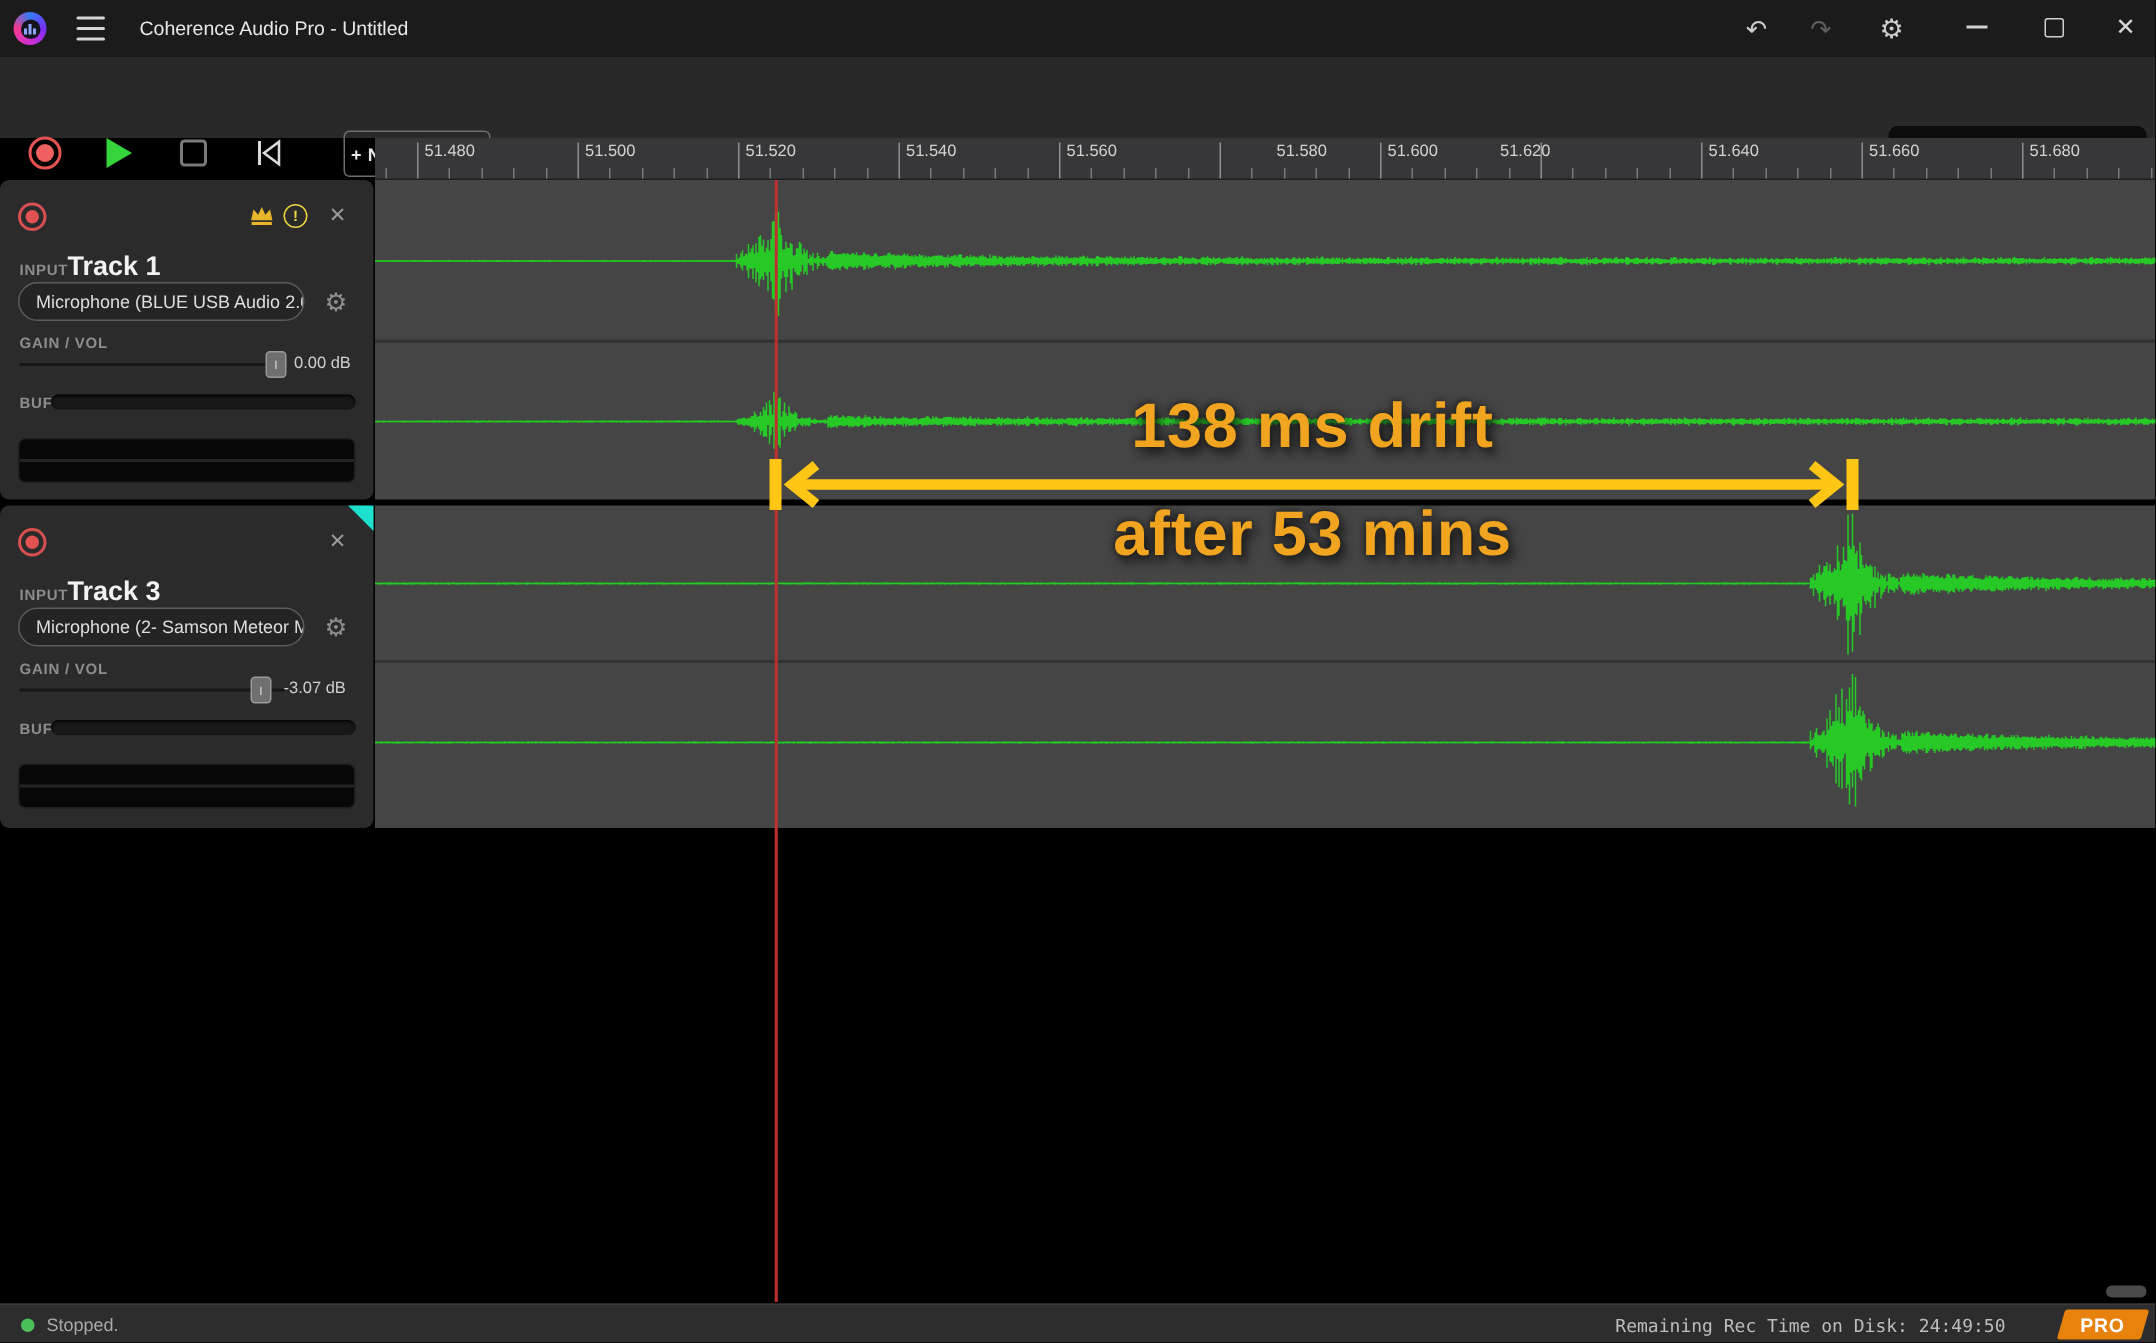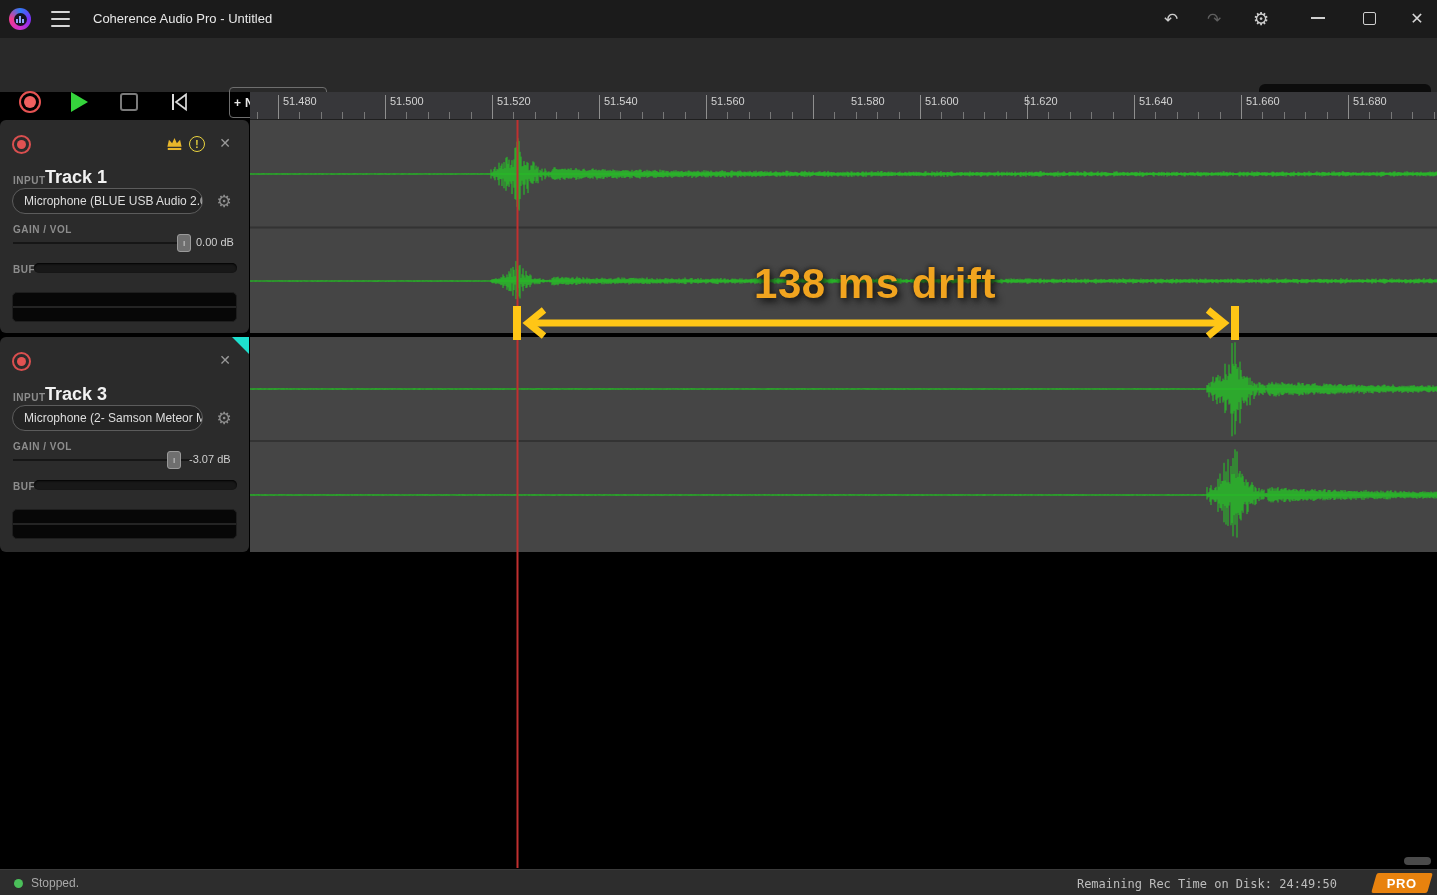--- a/index.html
+++ b/index.html
@@ -171,21 +171,21 @@
       <div class="tick-label" style="left: 247px;">51.520</div>
       <div class="tick-major" style="left: 349px;"></div>
       <div class="tick-label" style="left: 354px;">51.540</div>
       <div class="tick-major" style="left: 456px;"></div>
       <div class="tick-label" style="left: 461px;">51.560</div>
       <div class="tick-major" style="left: 563px;"></div>
       <div class="tick-label" style="left: 568px; padding-left: 33px;">51.580</div>
       <div class="tick-major" style="left: 670px;"></div>
       <div class="tick-label" style="left: 675px;">51.600</div>
       <div class="tick-major" style="left: 777px;"></div>
-      <div class="tick-label" style="left: 774px;">51.620</div>
+      <div class="tick-label" style="left: 750px;">51.620</div>
       <div class="tick-major" style="left: 884px;"></div>
       <div class="tick-label" style="left: 889px;">51.640</div>
       <div class="tick-major" style="left: 991px;"></div>
       <div class="tick-label" style="left: 996px;">51.660</div>
       <div class="tick-major" style="left: 1098px;"></div>
       <div class="tick-label" style="left: 1103px; text-align: center;">51.680</div>
       <div class="tick-minor" style="left: 6.6px;"></div>
       <div class="tick-minor" style="left: 49.4px;"></div>
       <div class="tick-minor" style="left: 70.8px;"></div>
       <div class="tick-minor" style="left: 92.2px;"></div>
@@ -301,20 +301,21 @@
         <line x1="0" y1="375" x2="1187" y2="375" stroke="#1fae1f" stroke-width="1.2" opacity="0.85"></line>
         <path d="M0 374.6V375.4M1 374.4V375.5M2 374.6V375.5M3 374.5V375.4M4 374.3V375.7M5 374.7V375.4M6 374.5V375.5M7 374.5V375.3M8 374.4V375.4M9 374.4V375.6M10 374.7V375.4M11 374.6V375.3M12 374.5V375.6M13 374.7V375.5M14 374.5V375.5M15 374.4V375.6M16 374.5V375.6M17 374.6V375.5M18 374.7V375.5M19 374.7V375.3M20 374.5V375.4M21 374.5V375.5M22 374.5V375.4M23 374.6V375.5M24 374.6V375.7M25 374.5V375.4M26 374.6V375.4M27 374.7V375.4M28 374.7V375.4M29 374.3V375.5M30 374.5V375.4M31 374.4V375.4M32 374.4V375.5M33 374.6V375.3M34 374.4V375.4M35 374.6V375.3M36 374.7V375.4M37 374.5V375.6M38 374.5V375.5M39 374.5V375.6M40 374.6V375.4M41 374.4V375.5M42 374.6V375.6M43 374.7V375.4M44 374.7V375.5M45 374.6V375.5M46 374.5V375.5M47 374.6V375.5M48 374.5V375.5M49 374.5V375.6M50 374.5V375.6M51 374.4V375.4M52 374.6V375.5M53 374.6V375.4M54 374.6V375.3M55 374.5V375.4M56 374.5V375.3M57 374.6V375.4M58 374.5V375.5M59 374.6V375.4M60 374.7V375.5M61 374.4V375.5M62 374.7V375.4M63 374.5V375.4M64 374.6V375.6M65 374.3V375.6M66 374.6V375.5M67 374.5V375.5M68 374.4V375.5M69 374.6V375.5M70 374.4V375.4M71 374.6V375.4M72 374.6V375.3M73 374.5V375.4M74 374.4V375.4M75 374.6V375.4M76 374.5V375.4M77 374.6V375.7M78 374.4V375.5M79 374.6V375.6M80 374.7V375.5M81 374.5V375.5M82 374.7V375.5M83 374.5V375.6M84 374.5V375.4M85 374.7V375.5M86 374.5V375.6M87 374.3V375.6M88 374.5V375.4M89 374.5V375.4M90 374.3V375.6M91 374.5V375.4M92 374.5V375.6M93 374.5V375.5M94 374.5V375.5M95 374.5V375.4M96 374.7V375.5M97 374.5V375.4M98 374.5V375.6M99 374.6V375.5M100 374.6V375.3M101 374.6V375.3M102 374.4V375.6M103 374.7V375.4M104 374.5V375.4M105 374.4V375.5M106 374.6V375.4M107 374.3V375.6M108 374.5V375.4M109 374.7V375.4M110 374.5V375.4M111 374.3V375.5M112 374.6V375.4M113 374.5V375.5M114 374.7V375.3M115 374.5V375.5M116 374.5V375.3M117 374.6V375.4M118 374.4V375.5M119 374.4V375.5M120 374.5V375.5M121 374.5V375.3M122 374.6V375.3M123 374.4V375.7M124 374.5V375.5M125 374.5V375.4M126 374.5V375.5M127 374.5V375.5M128 374.4V375.4M129 374.6V375.6M130 374.5V375.3M131 374.7V375.5M132 374.4V375.4M133 374.5V375.7M134 374.6V375.5M135 374.7V375.3M136 374.4V375.4M137 374.7V375.4M138 374.7V375.4M139 374.6V375.4M140 374.5V375.4M141 374.4V375.6M142 374.6V375.4M143 374.4V375.4M144 374.6V375.5M145 374.5V375.5M146 374.4V375.6M147 374.5V375.6M148 374.5V375.5M149 374.6V375.4M150 374.7V375.5M151 374.8V375.4M152 374.5V375.4M153 374.6V375.4M154 374.6V375.6M155 374.6V375.5M156 374.6V375.4M157 374.7V375.5M158 374.6V375.4M159 374.6V375.5M160 374.5V375.5M161 374.5V375.3M162 374.6V375.4M163 374.7V375.6M164 374.5V375.3M165 374.6V375.3M166 374.7V375.4M167 374.4V375.6M168 374.5V375.5M169 374.6V375.4M170 374.4V375.5M171 374.6V375.4M172 374.4V375.4M173 374.4V375.5M174 374.6V375.4M175 374.4V375.7M176 374.5V375.4M177 374.3V375.5M178 374.5V375.4M179 374.7V375.5M180 374.6V375.7M181 374.7V375.4M182 374.5V375.5M183 374.6V375.5M184 374.5V375.5M185 374.5V375.4M186 374.7V375.5M187 374.5V375.4M188 374.6V375.3M189 374.4V375.4M190 374.7V375.3M191 374.4V375.7M192 374.7V375.4M193 374.5V375.7M194 374.5V375.4M195 374.5V375.6M196 374.5V375.5M197 374.3V375.5M198 374.6V375.4M199 374.5V375.7M200 374.7V375.3M201 374.7V375.3M202 374.6V375.3M203 374.6V375.3M204 374.5V375.4M205 374.6V375.3M206 374.6V375.5M207 374.7V375.5M208 374.7V375.5M209 374.3V375.5M210 374.5V375.5M211 374.6V375.3M212 374.4V375.5M213 374.4V375.6M214 374.5V375.5M215 374.5V375.7M216 374.7V375.4M217 374.6V375.5M218 374.6V375.5M219 374.5V375.4M220 374.6V375.4M221 374.4V375.5M222 374.6V375.5M223 374.7V375.3M224 374.6V375.4M225 374.4V375.4M226 374.5V375.4M227 374.7V375.3M228 374.5V375.6M229 374.3V375.5M230 374.5V375.6M231 374.4V375.4M232 374.4V375.5M233 374.5V375.5M234 374.4V375.6M235 374.5V375.5M236 374.6V375.3M237 374.5V375.5M238 374.5V375.5M239 374.4V375.4M240 374.6V375.5M241 374.7V375.5M242 374.6V375.3M243 374.6V375.4M244 374.5V375.5M245 374.6V375.4M246 374.6V375.3M247 374.5V375.6M248 374.7V375.3M249 374.5V375.4M250 374.4V375.4M251 374.5V375.4M252 374.5V375.4M253 374.5V375.3M254 374.7V375.5M255 374.3V375.4M256 374.7V375.5M257 374.5V375.3M258 374.5V375.5M259 374.6V375.4M260 374.6V375.4M261 374.6V375.5M262 374.6V375.6M263 374.6V375.4M264 374.4V375.6M265 374.4V375.4M266 374.5V375.5M267 374.5V375.5M268 374.4V375.5M269 374.5V375.6M270 374.5V375.4M271 374.6V375.5M272 374.5V375.6M273 374.7V375.3M274 374.4V375.4M275 374.5V375.6M276 374.5V375.3M277 374.6V375.3M278 374.6V375.3M279 374.4V375.7M280 374.6V375.4M281 374.6V375.4M282 374.4V375.6M283 374.6V375.5M284 374.3V375.6M285 374.4V375.5M286 374.6V375.5M287 374.5V375.5M288 374.6V375.3M289 374.5V375.5M290 374.5V375.6M291 374.3V375.6M292 374.6V375.5M293 374.5V375.4M294 374.4V375.5M295 374.7V375.5M296 374.7V375.3M297 374.5V375.5M298 374.6V375.4M299 374.5V375.5M300 374.7V375.4M301 374.6V375.6M302 374.6V375.5M303 374.5V375.7M304 374.6V375.6M305 374.5V375.7M306 374.7V375.3M307 374.6V375.3M308 374.6V375.5M309 374.3V375.5M310 374.5V375.7M311 374.4V375.4M312 374.5V375.4M313 374.5V375.4M314 374.6V375.4M315 374.5V375.4M316 374.5V375.5M317 374.4V375.5M318 374.7V375.4M319 374.4V375.6M320 374.6V375.5M321 374.3V375.7M322 374.6V375.5M323 374.4V375.4M324 374.5V375.4M325 374.3V375.5M326 374.5V375.5M327 374.5V375.5M328 374.5V375.5M329 374.6V375.4M330 374.5V375.4M331 374.4V375.4M332 374.4V375.5M333 374.3V375.7M334 374.5V375.4M335 374.7V375.4M336 374.4V375.5M337 374.5V375.8M338 374.5V375.7M339 374.4V375.4M340 374.6V375.6M341 374.5V375.4M342 374.6V375.5M343 374.5V375.3M344 374.7V375.3M345 374.4V375.6M346 374.6V375.6M347 374.6V375.3M348 374.6V375.3M349 374.3V375.4M350 374.5V375.4M351 374.6V375.4M352 374.7V375.6M353 374.6V375.4M354 374.3V375.7M355 374.5V375.3M356 374.5V375.4M357 374.5V375.3M358 374.6V375.5M359 374.6V375.4M360 374.4V375.4M361 374.7V375.5M362 374.6V375.3M363 374.6V375.5M364 374.5V375.4M365 374.6V375.4M366 374.3V375.7M367 374.5V375.6M368 374.4V375.5M369 374.6V375.6M370 374.7V375.4M371 374.5V375.4M372 374.7V375.5M373 374.5V375.4M374 374.4V375.6M375 374.4V375.5M376 374.5V375.7M377 374.6V375.4M378 374.6V375.4M379 374.6V375.5M380 374.7V375.4M381 374.5V375.5M382 374.6V375.4M383 374.5V375.4M384 374.6V375.4M385 374.4V375.5M386 374.6V375.4M387 374.5V375.6M388 374.3V375.5M389 374.7V375.5M390 374.6V375.4M391 374.5V375.4M392 374.7V375.4M393 374.6V375.4M394 374.5V375.5M395 374.6V375.5M396 374.6V375.4M397 374.5V375.5M398 374.5V375.3M399 374.7V375.3M400 374.6V375.5M401 374.5V375.5M402 374.6V375.5M403 374.5V375.5M404 374.4V375.4M405 374.7V375.5M406 374.5V375.3M407 374.5V375.5M408 374.4V375.4M409 374.6V375.5M410 374.6V375.5M411 374.4V375.6M412 374.5V375.6M413 374.7V375.5M414 374.4V375.5M415 374.5V375.3M416 374.5V375.4M417 374.6V375.4M418 374.7V375.4M419 374.6V375.6M420 374.4V375.5M421 374.5V375.6M422 374.4V375.4M423 374.6V375.3M424 374.4V375.5M425 374.5V375.4M426 374.6V375.3M427 374.6V375.5M428 374.5V375.4M429 374.5V375.6M430 374.5V375.7M431 374.4V375.6M432 374.6V375.4M433 374.7V375.3M434 374.6V375.4M435 374.6V375.4M436 374.5V375.4M437 374.6V375.3M438 374.6V375.5M439 374.6V375.6M440 374.6V375.5M441 374.3V375.6M442 374.5V375.5M443 374.6V375.4M444 374.5V375.5M445 374.5V375.4M446 374.5V375.5M447 374.7V375.3M448 374.5V375.4M449 374.7V375.4M450 374.7V375.3M451 374.5V375.6M452 374.5V375.3M453 374.4V375.6M454 374.4V375.6M455 374.5V375.5M456 374.5V375.5M457 374.3V375.6M458 374.5V375.4M459 374.5V375.3M460 374.4V375.5M461 374.6V375.3M462 374.4V375.7M463 374.4V375.6M464 374.5V375.4M465 374.6V375.4M466 374.5V375.6M467 374.6V375.5M468 374.5V375.5M469 374.5V375.5M470 374.7V375.3M471 374.6V375.4M472 374.6V375.6M473 374.5V375.5M474 374.5V375.4M475 374.6V375.4M476 374.6V375.3M477 374.7V375.5M478 374.6V375.6M479 374.5V375.5M480 374.3V375.7M481 374.5V375.6M482 374.5V375.5M483 374.6V375.3M484 374.4V375.6M485 374.5V375.4M486 374.4V375.4M487 374.5V375.6M488 374.5V375.7M489 374.5V375.5M490 374.7V375.4M491 374.6V375.7M492 374.6V375.5M493 374.6V375.4M494 374.7V375.4M495 374.5V375.6M496 374.7V375.3M497 374.6V375.5M498 374.6V375.4M499 374.7V375.3M500 374.4V375.4M501 374.7V375.4M502 374.6V375.6M503 374.6V375.3M504 374.7V375.3M505 374.4V375.4M506 374.5V375.7M507 374.7V375.4M508 374.6V375.5M509 374.3V375.5M510 374.6V375.4M511 374.7V375.4M512 374.6V375.3M513 374.6V375.3M514 374.4V375.4M515 374.3V375.6M516 374.6V375.3M517 374.5V375.5M518 374.6V375.4M519 374.3V375.4M520 374.7V375.4M521 374.7V375.4M522 374.6V375.5M523 374.4V375.6M524 374.7V375.4M525 374.5V375.4M526 374.6V375.5M527 374.6V375.4M528 374.4V375.6M529 374.4V375.6M530 374.6V375.4M531 374.7V375.4M532 374.4V375.6M533 374.4V375.6M534 374.6V375.4M535 374.7V375.3M536 374.3V375.6M537 374.3V375.5M538 374.6V375.5M539 374.6V375.5M540 374.5V375.6M541 374.6V375.3M542 374.6V375.4M543 374.5V375.4M544 374.3V375.4M545 374.5V375.7M546 374.6V375.5M547 374.5V375.7M548 374.6V375.5M549 374.4V375.5M550 374.7V375.4M551 374.5V375.6M552 374.4V375.7M553 374.7V375.3M554 374.5V375.5M555 374.5V375.5M556 374.6V375.5M557 374.5V375.5M558 374.5V375.5M559 374.4V375.6M560 374.3V375.5M561 374.6V375.4M562 374.4V375.5M563 374.7V375.3M564 374.3V375.5M565 374.5V375.4M566 374.4V375.5M567 374.6V375.5M568 374.7V375.3M569 374.7V375.4M570 374.5V375.3M571 374.6V375.5M572 374.7V375.5M573 374.5V375.7M574 374.6V375.3M575 374.5V375.5M576 374.6V375.5M577 374.6V375.3M578 374.7V375.3M579 374.5V375.4M580 374.4V375.5M581 374.5V375.5M582 374.7V375.5M583 374.5V375.4M584 374.4V375.6M585 374.5V375.7M586 374.6V375.7M587 374.4V375.4M588 374.5V375.7M589 374.6V375.4M590 374.5V375.4M591 374.5V375.4M592 374.7V375.4M593 374.5V375.4M594 374.3V375.4M595 374.6V375.5M596 374.6V375.6M597 374.7V375.3M598 374.7V375.3M599 374.4V375.5M600 374.4V375.4M601 374.3V375.6M602 374.6V375.4M603 374.4V375.4M604 374.5V375.5M605 374.5V375.4M606 374.7V375.3M607 374.5V375.5M608 374.6V375.4M609 374.5V375.7M610 374.6V375.4M611 374.4V375.4M612 374.5V375.3M613 374.6V375.5M614 374.6V375.3M615 374.5V375.5M616 374.3V375.7M617 374.5V375.3M618 374.7V375.5M619 374.3V375.7M620 374.6V375.4M621 374.6V375.4M622 374.6V375.5M623 374.6V375.5M624 374.5V375.5M625 374.4V375.4M626 374.5V375.5M627 374.7V375.5M628 374.7V375.4M629 374.7V375.3M630 374.7V375.3M631 374.5V375.7M632 374.6V375.5M633 374.6V375.4M634 374.4V375.4M635 374.6V375.4M636 374.6V375.6M637 374.5V375.4M638 374.4V375.5M639 374.4V375.4M640 374.3V375.6M641 374.5V375.4M642 374.4V375.6M643 374.5V375.5M644 374.4V375.4M645 374.3V375.5M646 374.4V375.6M647 374.4V375.5M648 374.7V375.3M649 374.5V375.5M650 374.7V375.3M651 374.5V375.4M652 374.7V375.4M653 374.6V375.5M654 374.7V375.4M655 374.5V375.4M656 374.6V375.5M657 374.6V375.6M658 374.3V375.7M659 374.7V375.4M660 374.6V375.3M661 374.6V375.5M662 374.5V375.5M663 374.5V375.4M664 374.5V375.6M665 374.6V375.5M666 374.5V375.6M667 374.3V375.5M668 374.5V375.5M669 374.5V375.4M670 374.6V375.4M671 374.6V375.5M672 374.3V375.6M673 374.5V375.7M674 374.6V375.5M675 374.6V375.4M676 374.6V375.4M677 374.4V375.5M678 374.6V375.5M679 374.7V375.3M680 374.5V375.4M681 374.5V375.5M682 374.5V375.5M683 374.7V375.4M684 374.6V375.4M685 374.5V375.5M686 374.4V375.6M687 374.7V375.4M688 374.5V375.5M689 374.6V375.4M690 374.6V375.4M691 374.5V375.5M692 374.5V375.5M693 374.7V375.3M694 374.6V375.4M695 374.6V375.3M696 374.7V375.4M697 374.5V375.4M698 374.6V375.5M699 374.4V375.5M700 374.6V375.6M701 374.7V375.5M702 374.6V375.4M703 374.4V375.6M704 374.5V375.5M705 374.5V375.4M706 374.4V375.7M707 374.5V375.5M708 374.5V375.6M709 374.6V375.4M710 374.6V375.5M711 374.4V375.5M712 374.6V375.5M713 374.4V375.4M714 374.7V375.3M715 374.5V375.6M716 374.6V375.3M717 374.6V375.3M718 374.5V375.5M719 374.5V375.4M720 374.5V375.5M721 374.7V375.5M722 374.7V375.3M723 374.6V375.5M724 374.6V375.5M725 374.6V375.4M726 374.5V375.5M727 374.4V375.7M728 374.4V375.4M729 374.7V375.4M730 374.5V375.5M731 374.6V375.3M732 374.5V375.5M733 374.5V375.6M734 374.3V375.7M735 374.3V375.6M736 374.7V375.4M737 374.6V375.3M738 374.6V375.4M739 374.6V375.4M740 374.6V375.3M741 374.6V375.3M742 374.7V375.4M743 374.7V375.3M744 374.4V375.7M745 374.4V375.4M746 374.5V375.4M747 374.6V375.4M748 374.6V375.4M749 374.6V375.4M750 374.6V375.4M751 374.6V375.4M752 374.5V375.5M753 374.7V375.3M754 374.6V375.5M755 374.5V375.5M756 374.5V375.5M757 374.5V375.4M758 374.6V375.3M759 374.5V375.5M760 374.5V375.3M761 374.6V375.5M762 374.4V375.5M763 374.6V375.4M764 374.7V375.4M765 374.4V375.8M766 374.5V375.5M767 374.5V375.7M768 374.6V375.3M769 374.6V375.5M770 374.3V375.5M771 374.4V375.7M772 374.7V375.3M773 374.7V375.4M774 374.5V375.5M775 374.4V375.4M776 374.5V375.4M777 374.7V375.3M778 374.5V375.5M779 374.6V375.4M780 374.6V375.3M781 374.3V375.6M782 374.4V375.5M783 374.7V375.3M784 374.7V375.3M785 374.6V375.4M786 374.6V375.6M787 374.7V375.2M788 374.4V375.7M789 374.5V375.4M790 374.5V375.4M791 374.4V375.6M792 374.4V375.6M793 374.6V375.5M794 374.7V375.3M795 374.6V375.4M796 374.5V375.4M797 374.6V375.5M798 374.6V375.5M799 374.4V375.4M800 374.6V375.5M801 374.7V375.5M802 374.6V375.4M803 374.7V375.4M804 374.3V375.6M805 374.6V375.3M806 374.4V375.6M807 374.5V375.4M808 374.5V375.3M809 374.4V375.6M810 374.5V375.5M811 374.3V375.5M812 374.7V375.3M813 374.7V375.4M814 374.4V375.4M815 374.6V375.5M816 374.5V375.5M817 374.4V375.6M818 374.5V375.4M819 374.5V375.6M820 374.5V375.5M821 374.4V375.6M822 374.6V375.7M823 374.5V375.7M824 374.2V375.5M825 374.7V375.5M826 374.4V375.5M827 374.3V375.4M828 374.6V375.6M829 374.7V375.5M830 374.5V375.5M831 374.5V375.6M832 374.5V375.5M833 374.3V375.7M834 374.5V375.5M835 374.6V375.4M836 374.5V375.7M837 374.6V375.4M838 374.7V375.4M839 374.6V375.5M840 374.7V375.3M841 374.6V375.4M842 374.5V375.5M843 374.5V375.4M844 374.6V375.4M845 374.6V375.6M846 374.5V375.6M847 374.6V375.4M848 374.7V375.5M849 374.5V375.4M850 374.4V375.5M851 374.6V375.4M852 374.6V375.4M853 374.5V375.4M854 374.6V375.5M855 374.4V375.5M856 374.6V375.4M857 374.6V375.5M858 374.3V375.4M859 374.6V375.5M860 374.8V375.4M861 374.6V375.6M862 374.5V375.3M863 374.5V375.4M864 374.6V375.4M865 374.7V375.3M866 374.5V375.6M867 374.4V375.4M868 374.7V375.6M869 374.6V375.4M870 374.5V375.4M871 374.7V375.5M872 374.6V375.4M873 374.5V375.6M874 374.5V375.4M875 374.6V375.5M876 374.5V375.6M877 374.5V375.6M878 374.5V375.6M879 374.5V375.7M880 374.6V375.5M881 374.5V375.5M882 374.4V375.5M883 374.4V375.6M884 374.6V375.3M885 374.7V375.3M886 374.6V375.3M887 374.3V375.6M888 374.7V375.5M889 374.6V375.4M890 374.5V375.6M891 374.6V375.3M892 374.6V375.5M893 374.5V375.5M894 374.5V375.5M895 374.5V375.7M896 374.5V375.3M897 374.5V375.5M898 374.7V375.4M899 374.6V375.4M900 374.4V375.6M901 374.7V375.4M902 374.4V375.4M903 374.6V375.5M904 374.4V375.7M905 374.6V375.4M906 374.6V375.5M907 374.6V375.5M908 374.6V375.6M909 374.6V375.5M910 374.7V375.4M911 374.6V375.4M912 374.6V375.3M913 374.7V375.4M914 374.7V375.3M915 374.6V375.5M916 374.6V375.4M917 374.5V375.6M918 374.3V375.5M919 374.3V375.5M920 374.7V375.5M921 374.6V375.6M922 374.6V375.4M923 374.4V375.7M924 374.6V375.3M925 374.6V375.5M926 374.6V375.5M927 374.5V375.4M928 374.7V375.5M929 374.6V375.5M930 374.5V375.4M931 374.5V375.5M932 374.5V375.6M933 374.4V375.4M934 374.5V375.5M935 374.6V375.5M936 374.6V375.5M937 374.5V375.4M938 374.3V375.5M939 374.5V375.4M940 374.7V375.3M941 374.6V375.5M942 374.5V375.4M943 374.7V375.5M944 374.5V375.5M945 374.5V375.7M946 374.4V375.5M947 374.7V375.4M948 374.5V375.4M949 374.7V375.4M950 374.5V375.5M951 374.5V375.5M952 374.5V375.7M953 374.4V375.6M954 374.3V375.6M955 374.6V375.5M956 374.4V375.5M957 367.1V379.5M958 373.4V377.6M959 371.9V376.9M960 368.1V381.8M961 365.2V385.0M962 369.6V379.6M963 370.3V379.2M964 370.0V380.3M965 368.0V382.0M966 366.8V381.7M967 370.2V379.6M968 358.8V391.9M969 366.7V383.6M970 353.5V387.9M971 363.9V388.3M972 360.9V390.7M973 360.9V384.0M974 342.8V402.3M975 360.5V385.9M976 351.4V404.6M977 362.3V387.9M978 339.2V405.9M979 362.2V385.6M980 363.8V382.3M981 346.0V405.3M982 354.1V403.0M983 338.1V416.3M984 353.9V395.2M985 329.3V404.8M986 358.0V393.6M987 331.4V417.6M988 356.9V392.9M989 353.4V395.1M990 351.0V398.7M991 357.4V400.4M992 353.8V390.7M993 356.1V392.8M994 362.0V384.2M995 365.6V381.9M996 359.4V384.5M997 362.5V394.1M998 362.0V391.9M999 367.4V381.8M1000 366.3V384.0M1001 364.7V383.1M1002 362.2V383.4M1003 364.9V384.4M1004 371.6V379.8M1005 366.7V385.2M1006 368.1V384.0M1007 371.4V379.0M1008 371.2V378.7M1009 367.9V381.1M1010 372.2V376.8M1011 370.4V379.8M1012 369.1V379.0M1013 370.9V379.6M1014 369.7V378.8M1015 373.3V376.5M1016 372.9V377.0M1017 373.1V377.3M1018 368.7V380.2M1019 369.3V381.5M1020 367.8V380.9M1021 370.7V382.4M1022 367.1V380.8M1023 368.4V382.4M1024 370.8V381.1M1025 368.4V380.2M1026 370.7V380.2M1027 368.3V380.6M1028 367.1V382.5M1029 370.8V379.1M1030 370.5V379.6M1031 369.0V379.6M1032 368.5V380.7M1033 369.8V378.8M1034 368.6V382.1M1035 368.2V382.0M1036 367.9V380.6M1037 370.2V379.1M1038 370.5V379.2M1039 369.3V380.6M1040 369.8V382.0M1041 370.6V379.5M1042 370.0V380.5M1043 369.4V381.1M1044 368.9V379.1M1045 370.9V381.0M1046 369.1V380.3M1047 370.0V380.3M1048 370.7V381.1M1049 371.4V380.5M1050 370.1V380.3M1051 369.0V379.0M1052 370.5V379.0M1053 369.3V380.6M1054 369.0V379.9M1055 371.4V378.9M1056 371.9V380.0M1057 370.5V380.6M1058 370.7V379.8M1059 371.4V378.5M1060 370.7V379.0M1061 370.2V380.0M1062 369.0V378.8M1063 369.8V380.7M1064 370.7V380.9M1065 369.2V380.2M1066 371.3V379.8M1067 371.0V378.9M1068 371.8V378.8M1069 370.1V378.3M1070 370.0V379.5M1071 370.5V378.9M1072 371.9V377.7M1073 370.6V380.3M1074 369.5V379.0M1075 369.1V380.3M1076 372.1V378.9M1077 372.2V379.4M1078 370.3V379.8M1079 370.0V378.0M1080 370.1V379.8M1081 371.8V379.1M1082 371.8V377.7M1083 371.2V378.2M1084 370.2V380.0M1085 369.7V379.8M1086 371.0V378.8M1087 371.8V377.5M1088 371.4V379.1M1089 371.4V377.7M1090 371.7V378.9M1091 370.0V379.9M1092 371.1V377.8M1093 370.2V379.1M1094 372.2V379.2M1095 370.0V379.8M1096 371.4V379.1M1097 372.1V379.1M1098 371.1V377.3M1099 371.0V378.6M1100 371.0V378.7M1101 371.4V380.1M1102 371.1V378.6M1103 371.9V377.7M1104 371.1V378.8M1105 371.2V378.0M1106 371.8V379.8M1107 370.9V377.8M1108 372.3V378.3M1109 372.0V378.1M1110 372.3V377.8M1111 370.9V378.4M1112 371.5V379.8M1113 371.9V377.5M1114 370.5V379.9M1115 371.8V378.0M1116 369.9V378.4M1117 371.9V377.3M1118 371.4V378.7M1119 371.5V377.4M1120 372.4V377.7M1121 371.8V377.4M1122 371.3V377.9M1123 372.3V378.0M1124 372.3V378.8M1125 371.4V379.2M1126 372.7V377.7M1127 370.8V379.2M1128 371.8V378.4M1129 372.3V378.2M1130 372.6V378.4M1131 370.6V378.5M1132 372.6V378.1M1133 371.3V377.4M1134 372.4V379.0M1135 372.7V377.4M1136 372.2V379.3M1137 370.8V379.2M1138 370.7V379.4M1139 372.3V377.8M1140 371.0V379.3M1141 370.2V377.7M1142 372.2V377.4M1143 372.1V378.2M1144 372.7V377.6M1145 370.7V377.6M1146 371.5V378.3M1147 372.9V377.3M1148 372.3V377.1M1149 372.8V376.9M1150 371.5V377.6M1151 371.2V378.1M1152 372.4V377.2M1153 372.3V377.7M1154 371.0V378.1M1155 371.9V378.5M1156 372.1V377.4M1157 372.0V377.6M1158 372.6V377.4M1159 371.5V377.7M1160 372.6V376.8M1161 372.5V377.7M1162 372.5V377.5M1163 371.5V378.3M1164 372.3V377.9M1165 372.2V377.6M1166 372.8V378.0M1167 372.7V378.8M1168 373.2V376.8M1169 372.7V378.2M1170 371.9V377.9M1171 372.2V377.5M1172 371.9V376.8M1173 371.4V378.7M1174 372.7V377.9M1175 371.5V378.0M1176 372.7V377.5M1177 371.9V378.3M1178 372.5V377.0M1179 372.0V378.0M1180 372.8V378.2M1181 371.5V377.4M1182 372.2V377.4M1183 373.0V378.0M1184 371.7V378.6M1185 372.4V377.2M1186 371.6V378.5M1187 372.1V377.8" stroke="#27c927" stroke-width="1" fill="none"></path>
         <line x1="267.5" y1="0" x2="267.5" y2="748" stroke="#c03030" stroke-width="2"></line>
         <rect x="263" y="186" width="8" height="34" fill="#ffc616"></rect>
         <rect x="981" y="186" width="8" height="34" fill="#ffc616"></rect>
         <line x1="283" y1="203" x2="969" y2="203" stroke="#ffc616" stroke-width="7"></line>
         <polyline points="294,190 278,203 294,216" stroke="#ffc616" stroke-width="7" fill="none"></polyline>
         <polyline points="958,190 974,203 958,216" stroke="#ffc616" stroke-width="7" fill="none"></polyline>
       </svg>
     <div class="anno" style="left: 625px; top: 140px; color: rgb(241, 164, 31);">138 ms drift</div>
+    <div class="anno" style="left: 625px; top: 212px; color: rgb(241, 164, 31);">after 53 mins</div>
   </div>
 
   <div class="hscroll-thumb abs"></div>
   <div id="statusbar" class="abs">
     <div class="st-dot abs"></div>
     <div class="st-text abs">Stopped.</div>
     <div class="st-remaining abs">Remaining Rec Time on Disk: 24:49:50</div>
     <div class="pro-badge abs">
         <span>PRO</span>
       </div>

